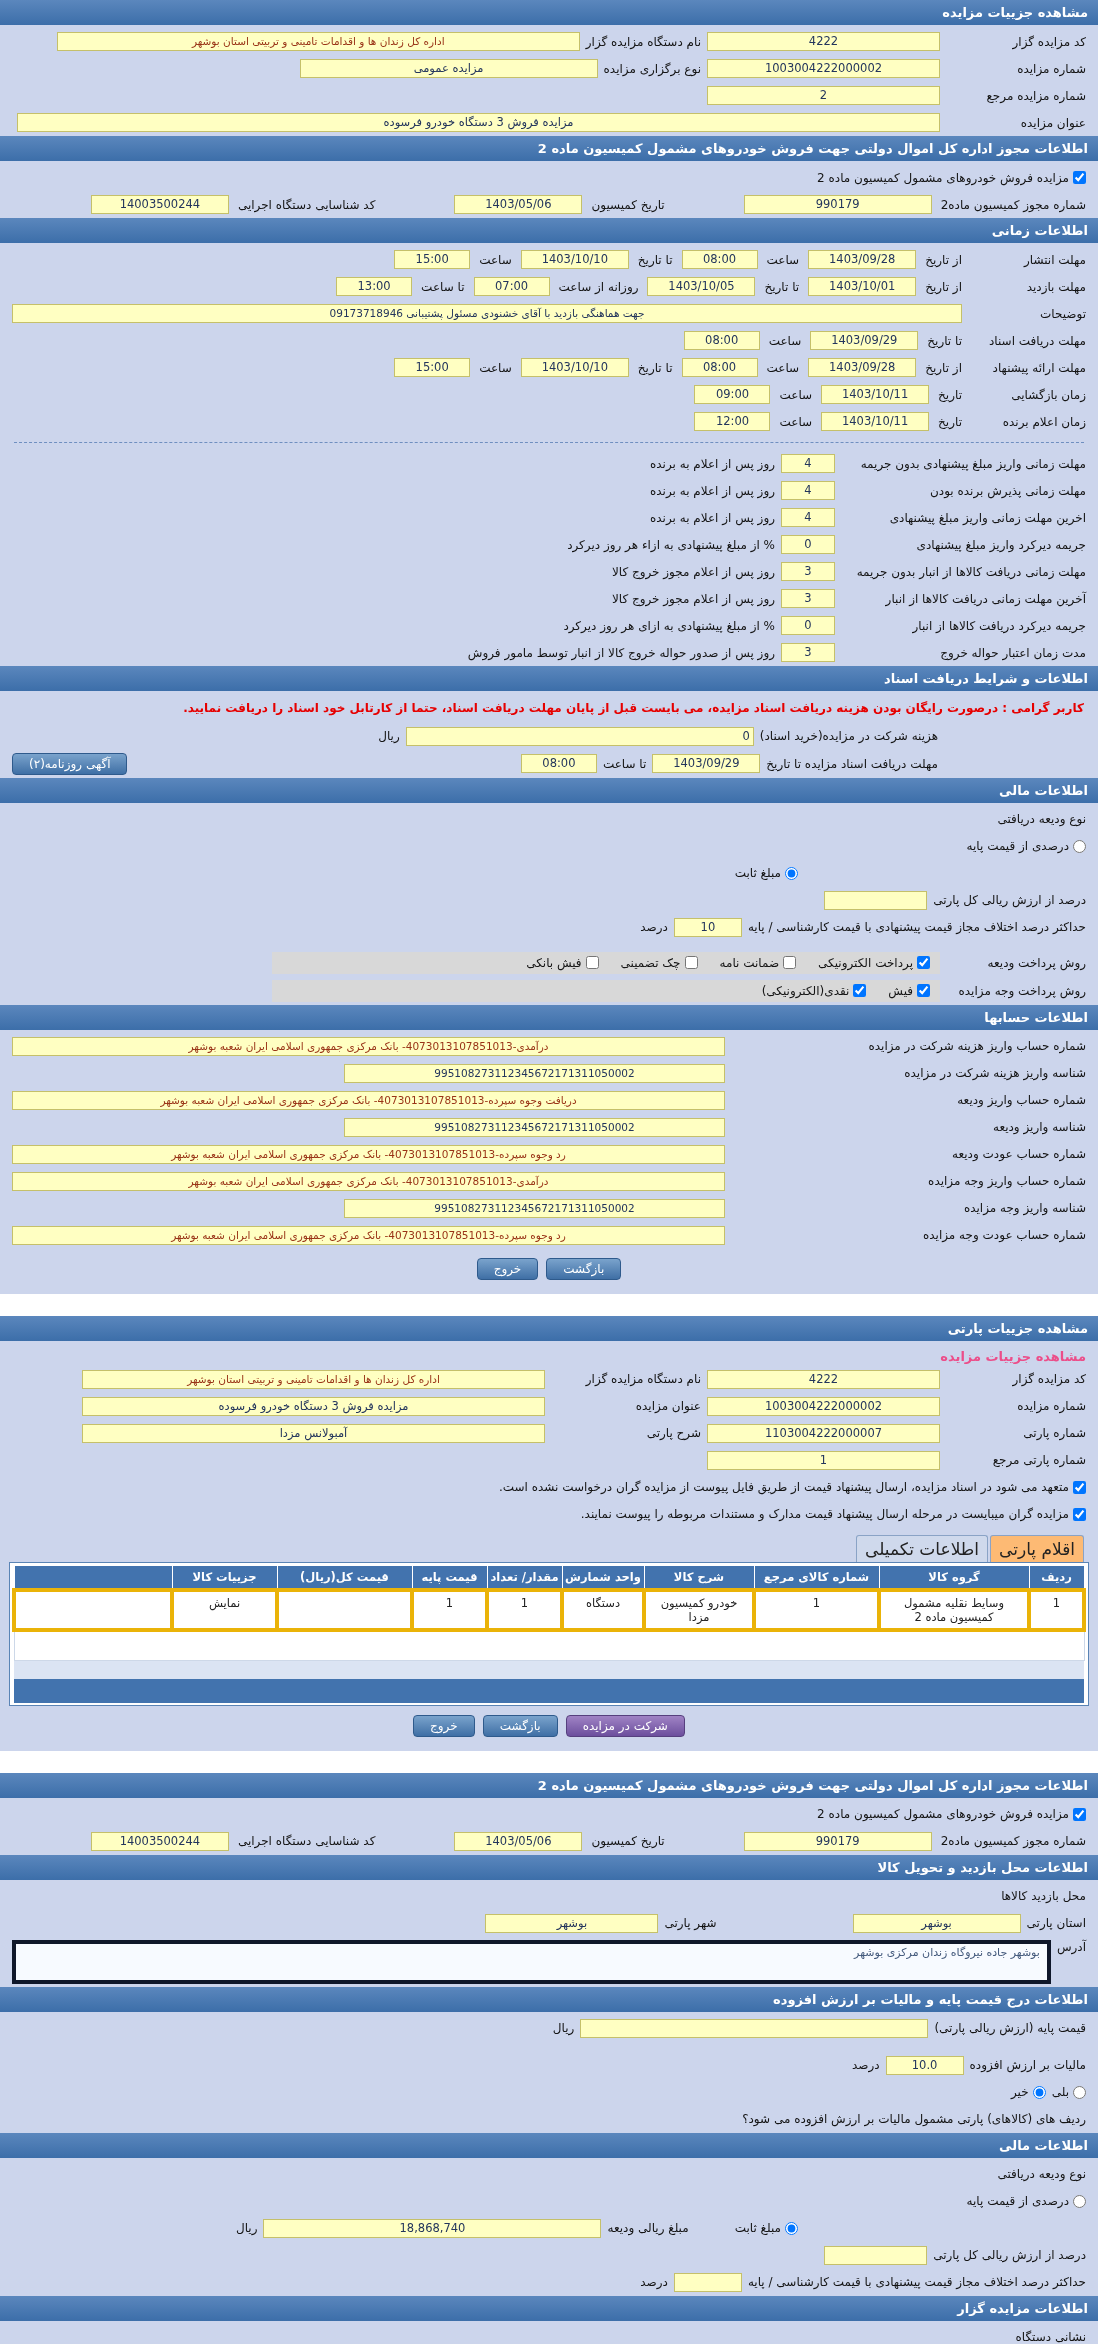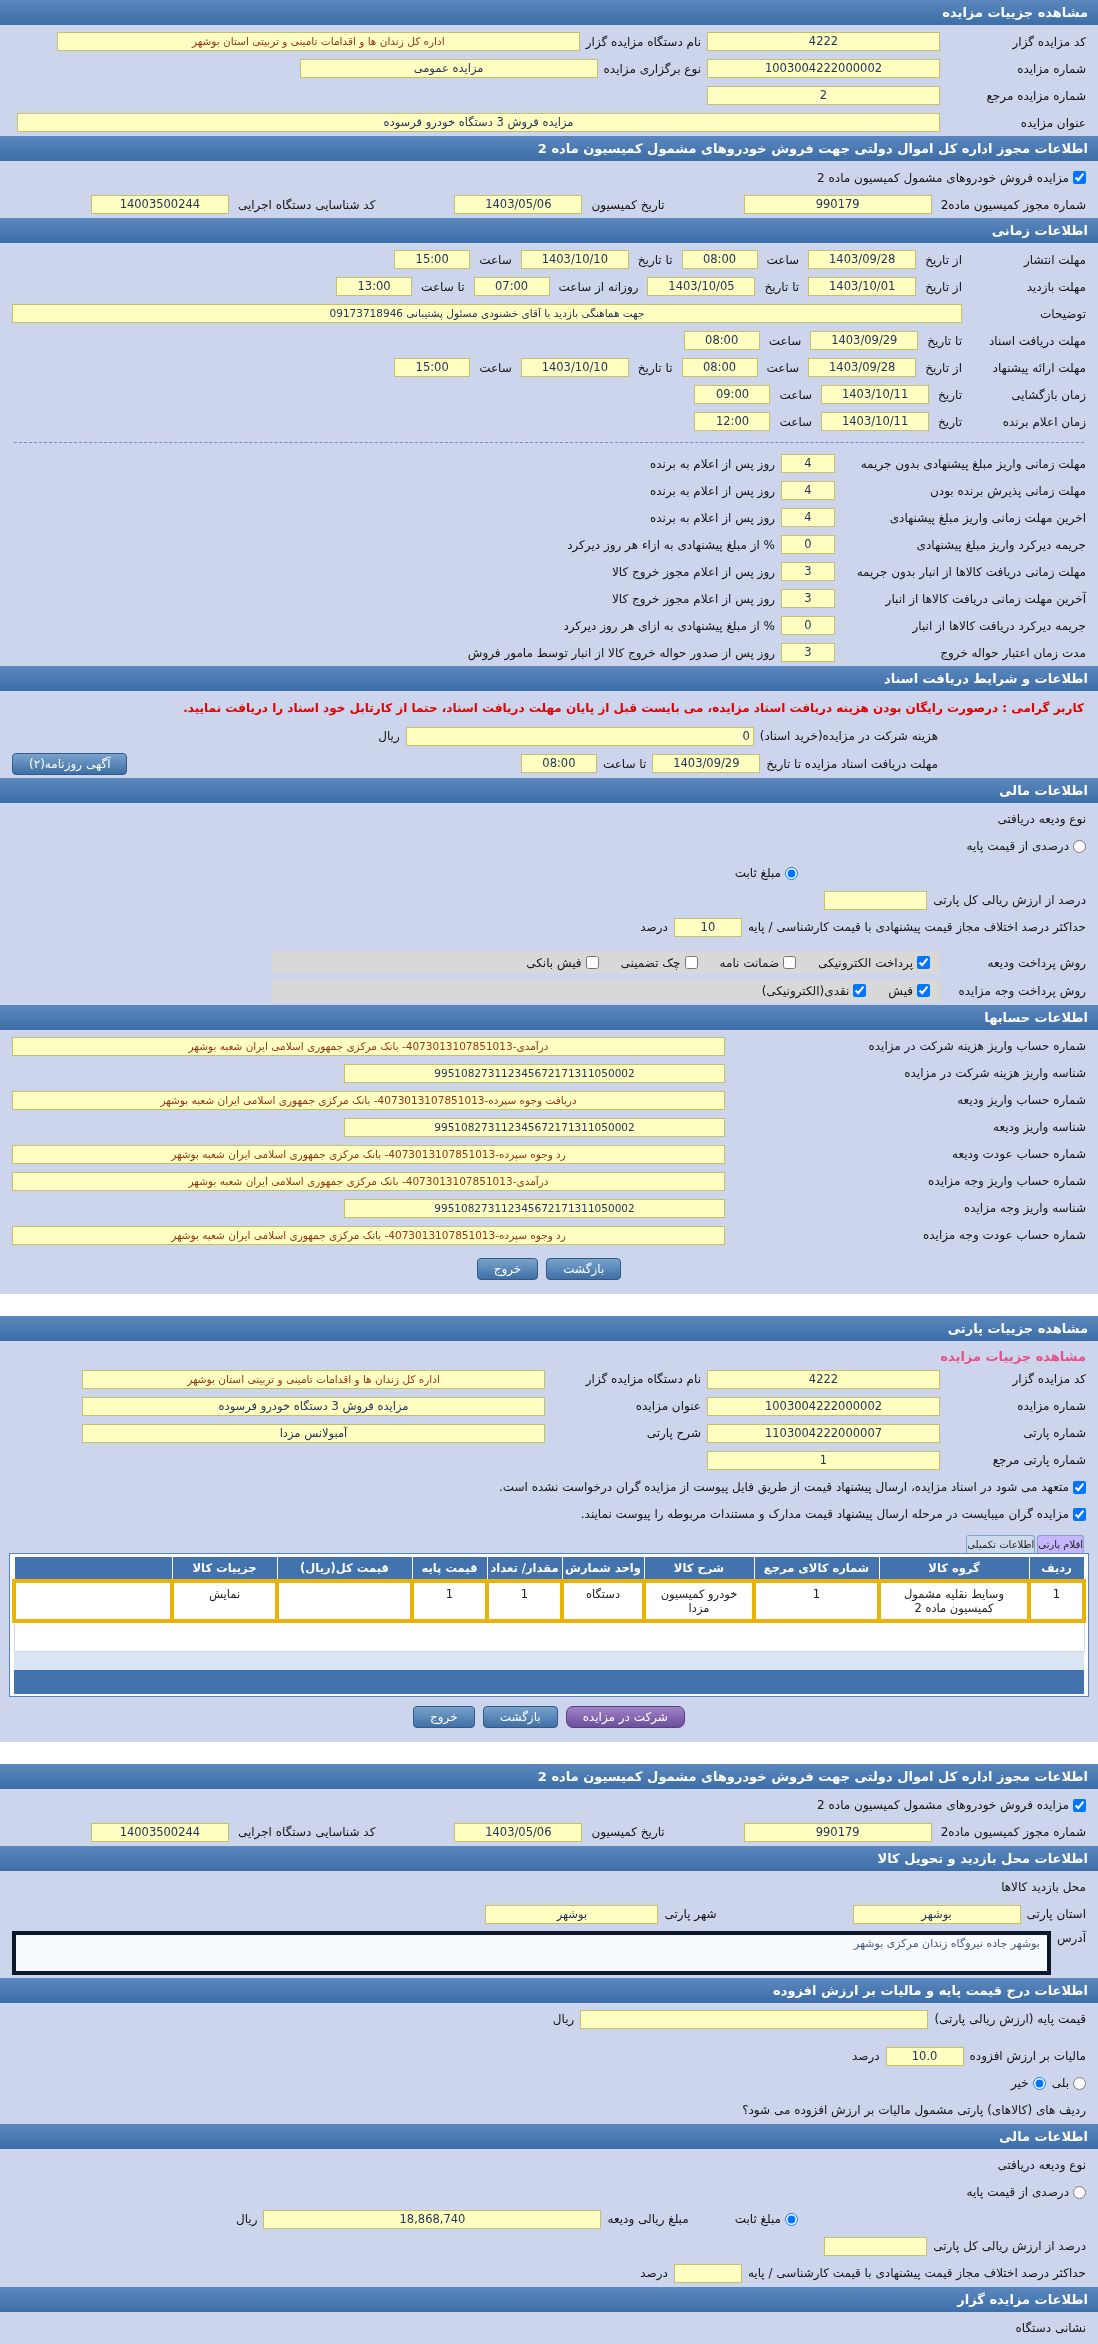--- a/index.html
+++ b/index.html
@@ -18,29 +18,29 @@
   .w100{width:100px}.w120{width:120px}.w130{width:130px}.w160{width:160px}.w165{width:165px}
   .w180{width:180px}.w225{width:225px}.w290{width:290px}.w330{width:330px}
   .w340{width:340px}.w373{width:373px}.w455{width:455px}.w515{width:515px}.w915{width:915px}
   .lc115{width:115px}.lc140{width:140px}.lc150{width:150px}.lc245{width:245px}.lc355{width:355px}
   .ind155{padding-right:160px;}
   .ind300{padding-right:300px;}
   .dash{border-top:1px dashed #6f8fc0;margin:7px 14px;}
   .note{color:#e60000;font-weight:bold;font-size:12px;padding:5px 14px;line-height:1.55;text-align:right;}
   .pink{color:#ec4e8a;font-weight:bold;font-size:13px;padding:5px 12px 2px;}
   .btn{font-family:inherit;background:linear-gradient(180deg,#7aa3cc,#3f6fa5);color:#fff;border:1px solid #2e5a8c;border-radius:4px;font-size:12px;padding:3px 16px;cursor:pointer;white-space:nowrap;}
-  .btn.purple{background:linear-gradient(180deg,#a083c5,#6c4f9d);border-color:#56407e;border-radius:7px;}
+  .btn.purple{background:linear-gradient(180deg,#a083c5,#6c4f9d);border-color:#56407e;}
   .btnrow{display:flex;justify-content:center;gap:8px;padding:9px 0 4px;}
   .ck{display:inline-flex;align-items:center;gap:4px;white-space:nowrap;font-size:12px;color:#141414;}
   input[type=checkbox],input[type=radio]{margin:0;width:13px;height:13px;}
   .band{background:#d8d8d8;display:flex;align-items:center;gap:22px;padding:4px 10px;width:648px;}
   .addr{background:#f7faff;border:4px solid #0f172a;color:#43597c;font-size:11px;padding:2px 7px;text-align:right;}
   .tabs{display:flex;justify-content:flex-start;padding:7px 14px 0;gap:2px;}
-  .tab{border:1px solid #8aa3c6;border-bottom:none;background:#cfd9ec;padding:3px 0;font-size:10px;border-radius:3px 3px 0 0;cursor:pointer;color:#222;text-align:center;}
-  .tab.active{background:#c4b5fd;}
+  .tab{border:1px solid #8aa3c6;border-bottom:none;background:#cfd9ec;padding:3px 8px;font-size:17px;border-radius:3px 3px 0 0;cursor:pointer;color:#222;text-align:center;}
+  .tab.active{background:#fdba74;}
   .tblwrap{background:#fff;margin:0 9px;border:1px solid #5a84b5;padding:2px;}
   table.grid{width:100%;border-collapse:collapse;font-size:11.5px;}
   .grid th{background:#4273ae;color:#fff;border:1px solid #fff;padding:4px 2px;font-weight:bold;}
   .grid td{border:4px solid #eab308;padding:4px 3px;text-align:center;vertical-align:top;color:#222;}
   tr.spacer td{height:20px;border:1px solid #cdd8e8;}
   tr.pgl td{background:#dbe4f3;height:10px;border:none;}
   tr.pgd td{background:#4273ae;height:16px;border:none;}
   .link{color:#1f4e9c;cursor:pointer;}
   .gap{background:#fff;height:22px;}
 </style>

